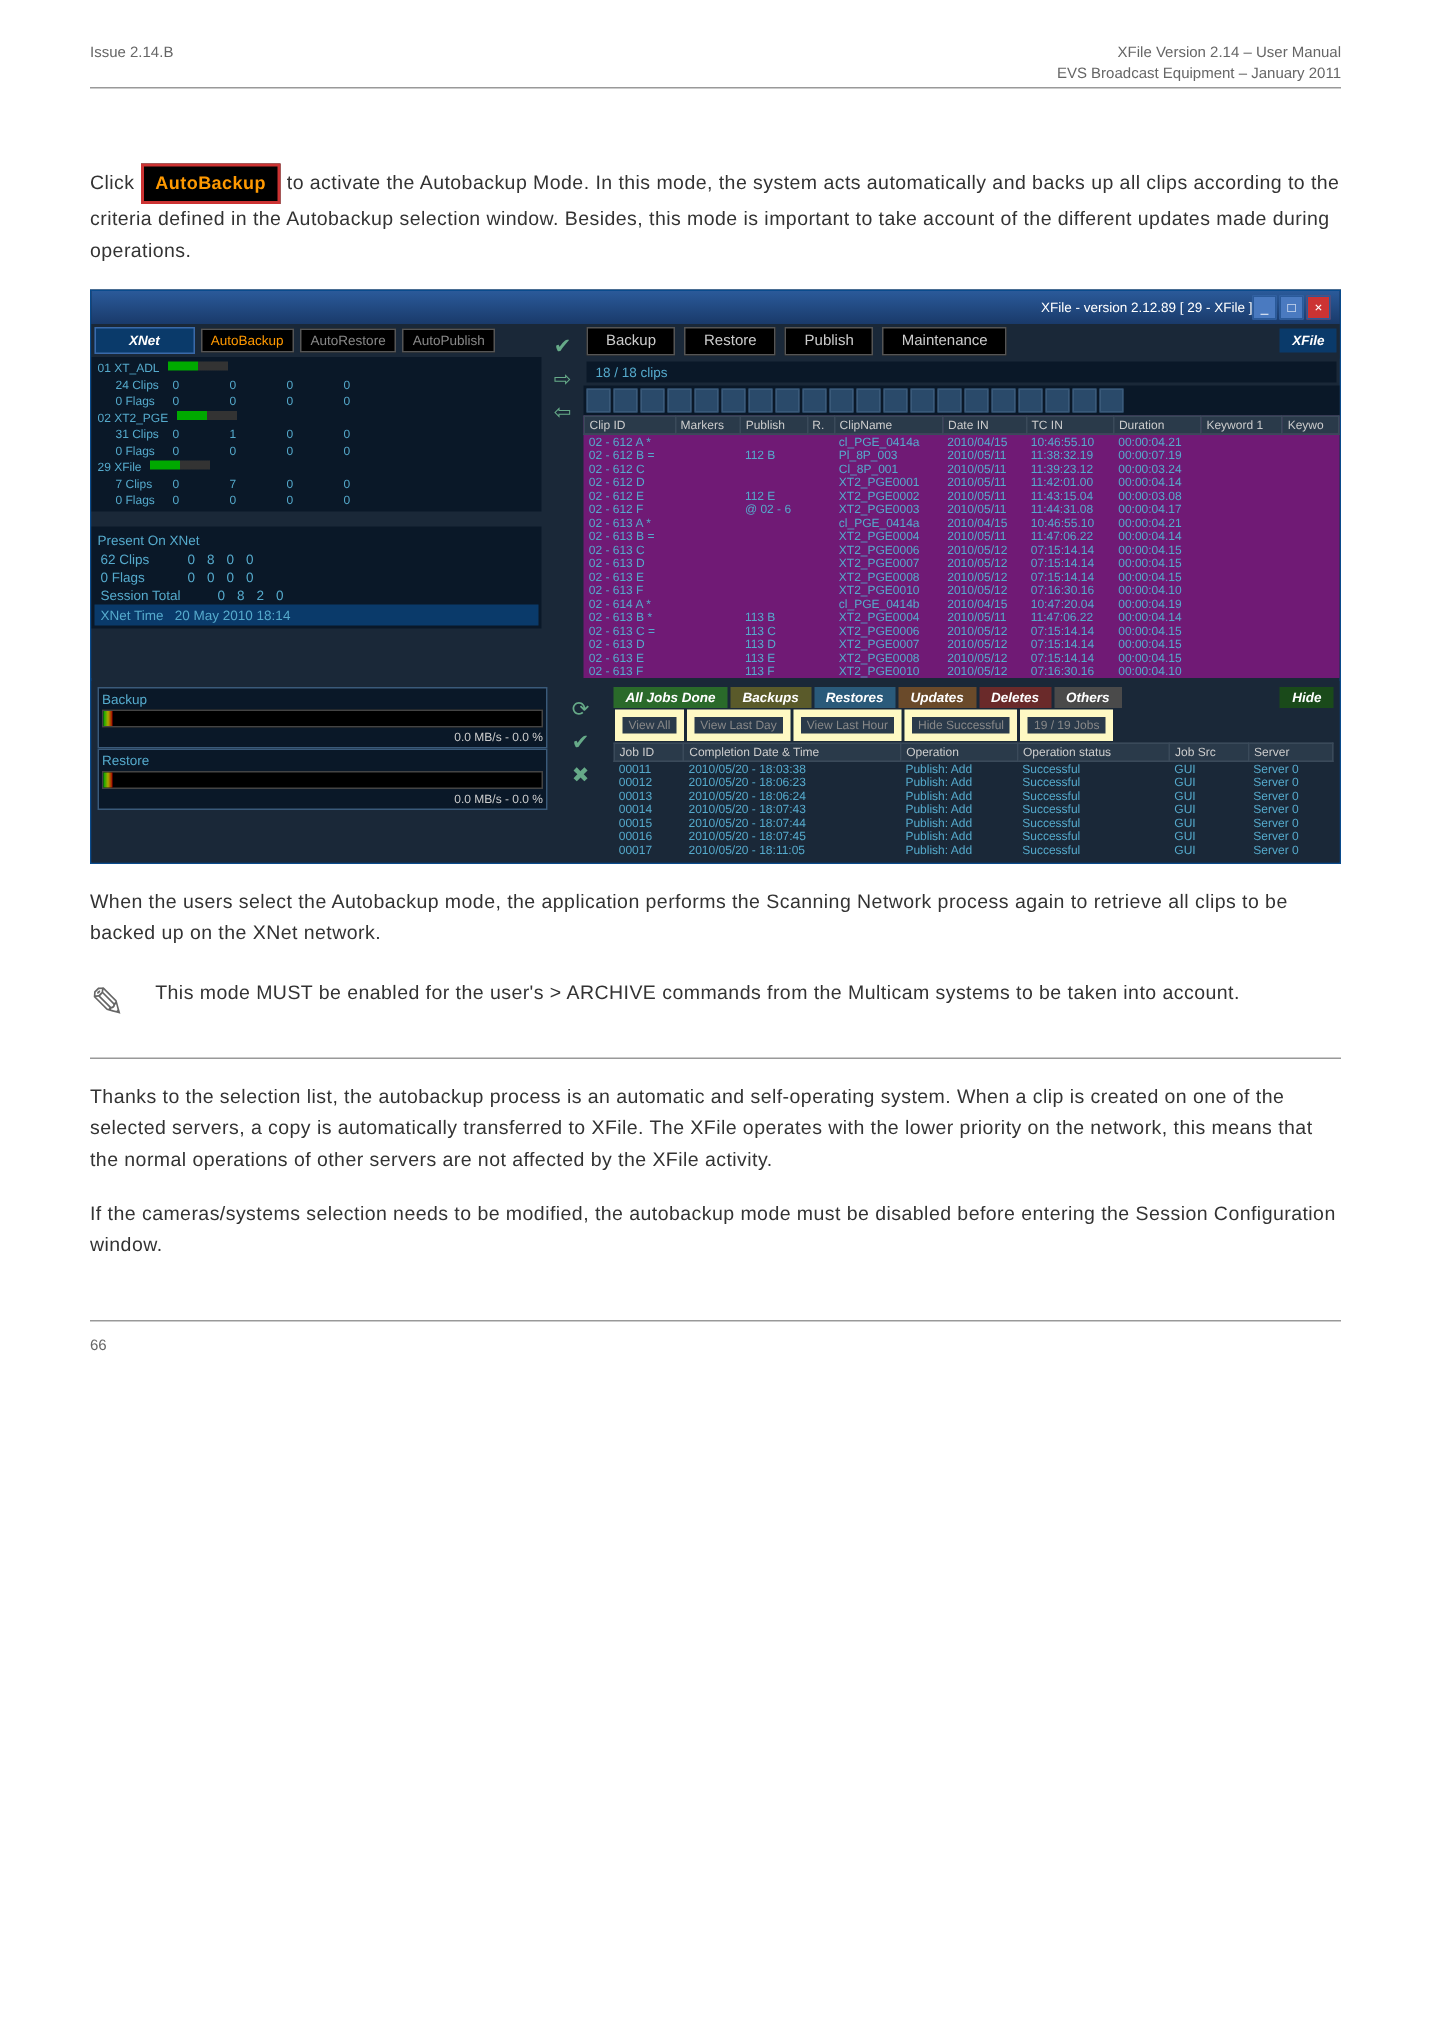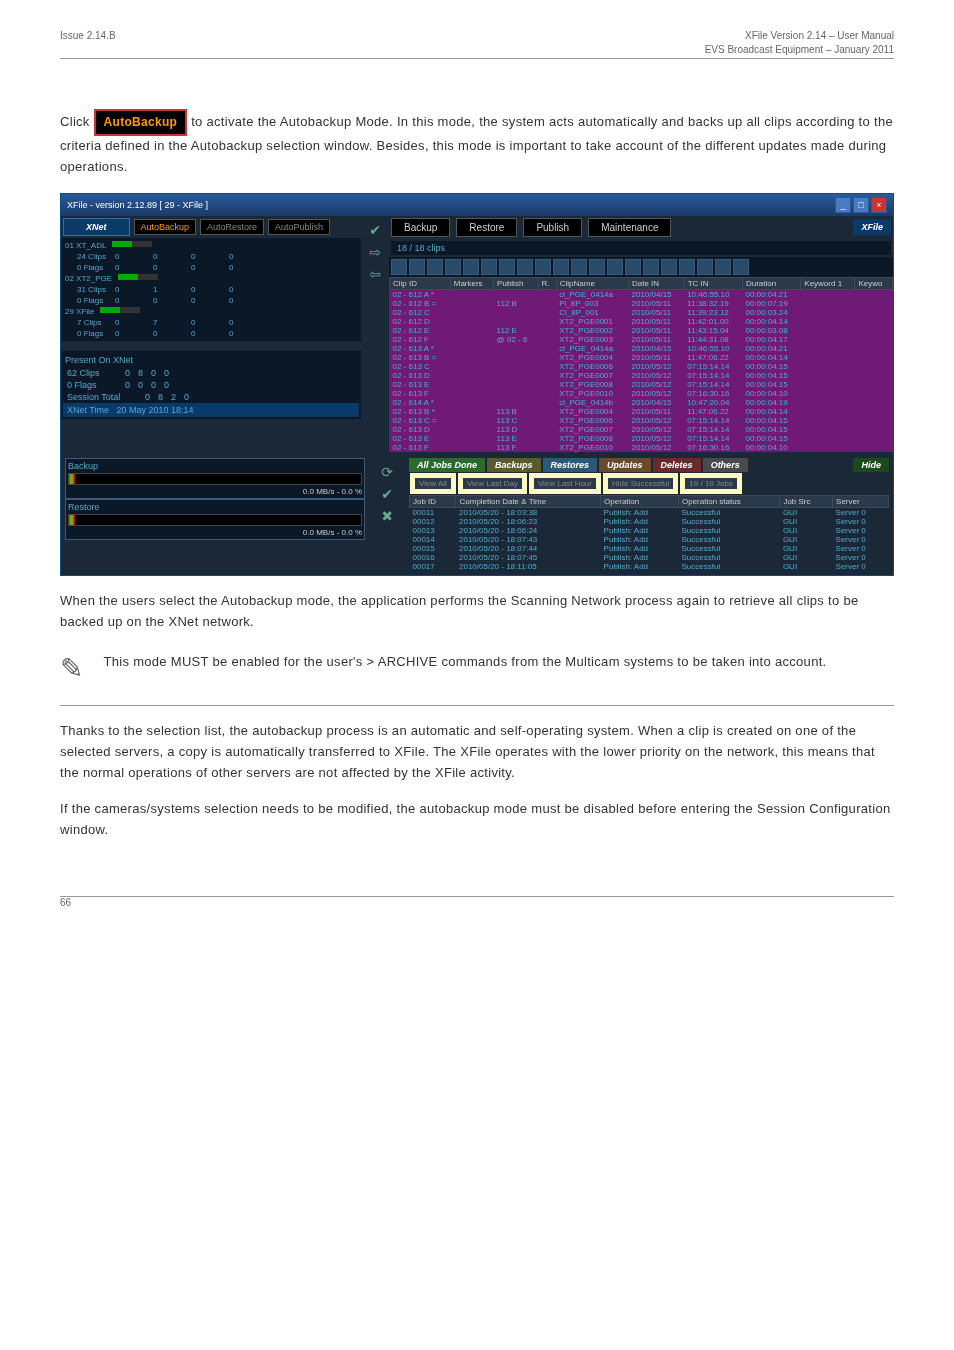--- a/index.html
+++ b/index.html
@@ -2,21 +2,21 @@
 <html><head>
 <meta charset="utf-8">
 <style>
 body{margin:0;font-family:Arial,sans-serif;font-size:11px;color:#333;background:#fff;width:954px}
 .page{padding:30px 60px}
 .header-row{display:flex;justify-content:space-between;font-size:10px;color:#666;margin-bottom:3px}
 .hr{border:0;border-top:1px solid #999;margin:0 0 50px 0}
 .body-text{font-size:13px;line-height:1.6;letter-spacing:0.3px;margin:15px 0}
 .autobackup-btn{display:inline-block;background:#000;color:#f90;padding:2px 8px;border:2px solid #c33;font-size:12px;font-weight:bold;vertical-align:middle}
 .app-window{border:1px solid #0a4b8c;margin:10px 0;background:#1a2838;font-size:9px}
-.titlebar{background:linear-gradient(#2a5a9a,#1a3a6a);color:#fff;padding:3px 6px;display:flex;justify-content:space-between;align-items:center}
+.titlebar{background:linear-gradient(#2a5a9a,#1a3a6a);color:#fff;padding:3px 6px;display:flex;justify-content:flex-end;align-items:center}
 .winbtns{display:flex;gap:2px}
 .winbtn{width:14px;height:14px;background:#4a7ac0;border:1px solid #2a5a9a;display:flex;align-items:center;justify-content:center;font-size:9px;color:#fff}
 .winbtn.close{background:#c33}
 .menubar{background:#2a3a4a;color:#ccc;padding:2px 6px;display:flex;gap:12px;font-size:9px}
 .app-body{display:flex}
 .left-col{width:300px;background:#1a2838}
 .right-col{flex:1;background:#1a2838}
 .xnet-row{display:flex;align-items:center;background:#1a2838;padding:2px}
 .xnet-btn{background:#0a3a6a;color:#fff;padding:3px 22px;border:1px solid #3a6aaa;font-style:italic;font-weight:bold}
 .mode-btn{background:#000;color:#888;padding:2px 6px;border:1px solid #555;font-size:9px;margin-left:4px}
@@ -57,21 +57,21 @@
 .jobs-tab.dl{background:#6a2a2a}
 .jobs-tab.ot{background:#4a4a4a}
 .jobs-tab.hide{background:#1a4a1a;margin-left:auto}
 .filter-row{display:flex;gap:2px;font-size:8px;padding:1px}
 .filter-btn{background:#2a3a4a;color:#888;padding:1px 4px;border:5px solid #fef9c3}
 .jobs-table{width:100%;border-collapse:collapse;font-size:8px;color:#5ac}
 .jobs-table th{background:#2a3a4a;color:#ccc;padding:1px 3px;text-align:left;border:1px solid #3a4a5a;font-weight:normal}
 .jobs-table td{padding:0 3px;white-space:nowrap}
 .note-row{display:flex;gap:20px;align-items:flex-start;margin:20px 0}
 .note-icon{font-size:28px;color:#666}
-.footer{border-top:1px solid #999;margin-top:56px;padding-top:0;font-size:10px;color:#666}
+.footer{border-top:1px solid #999;margin-top:40px;padding-top:11px;font-size:10px;color:#666}
 </style>
 </head>
 <body>
 
 <div class="page">
   <div class="header-row">
     <span>Issue 2.14.B</span>
     <span>XFile Version 2.14 – User Manual</span>
   </div>
   <div class="header-row" style="justify-content:flex-end">

